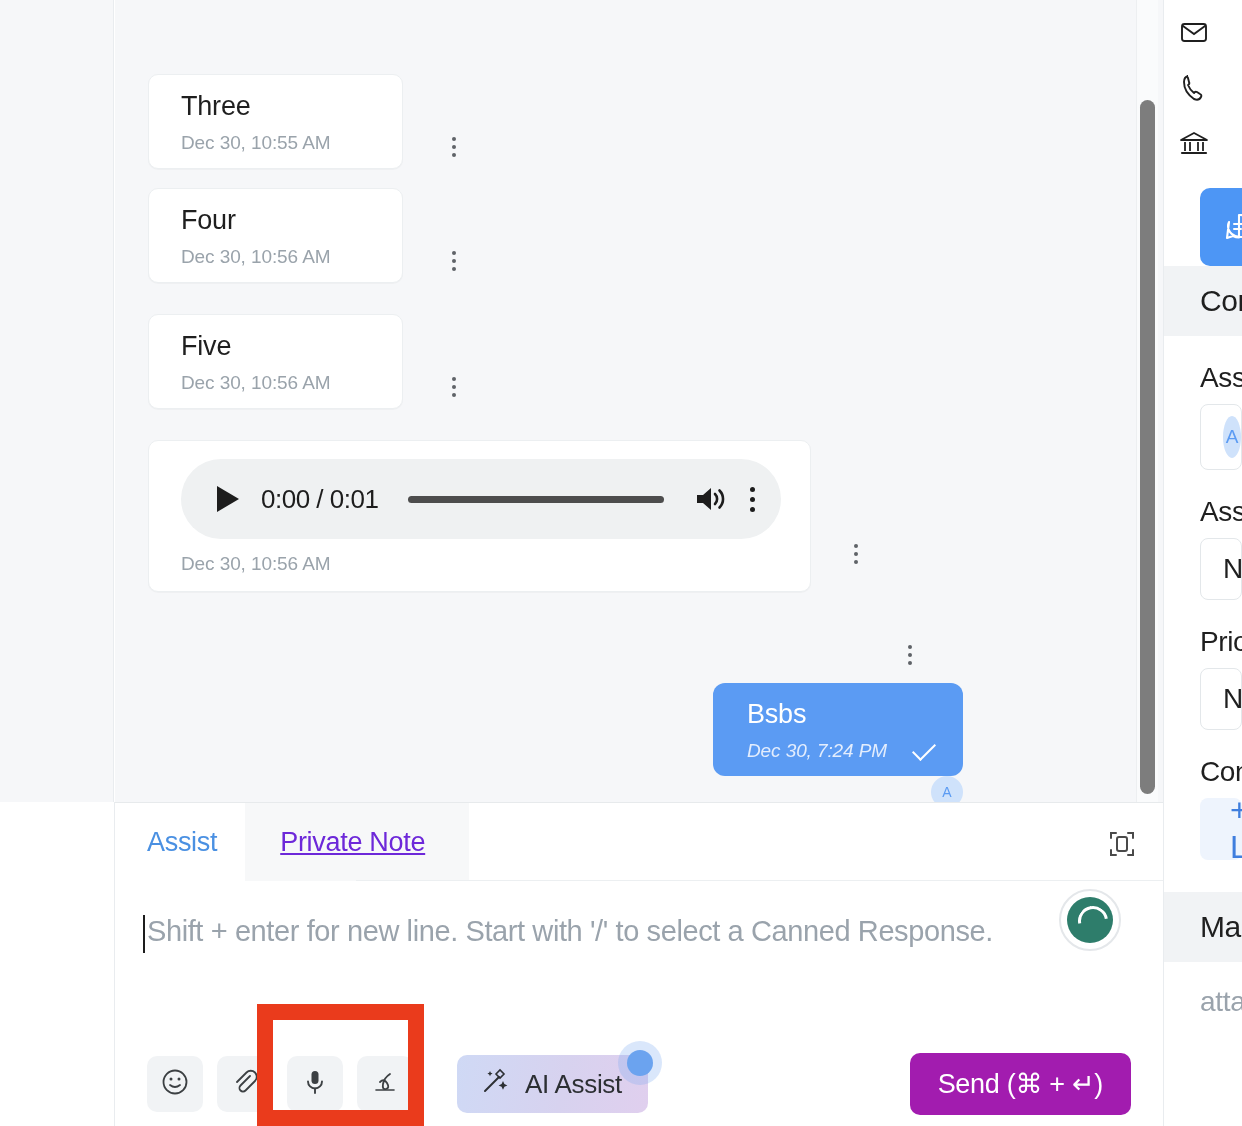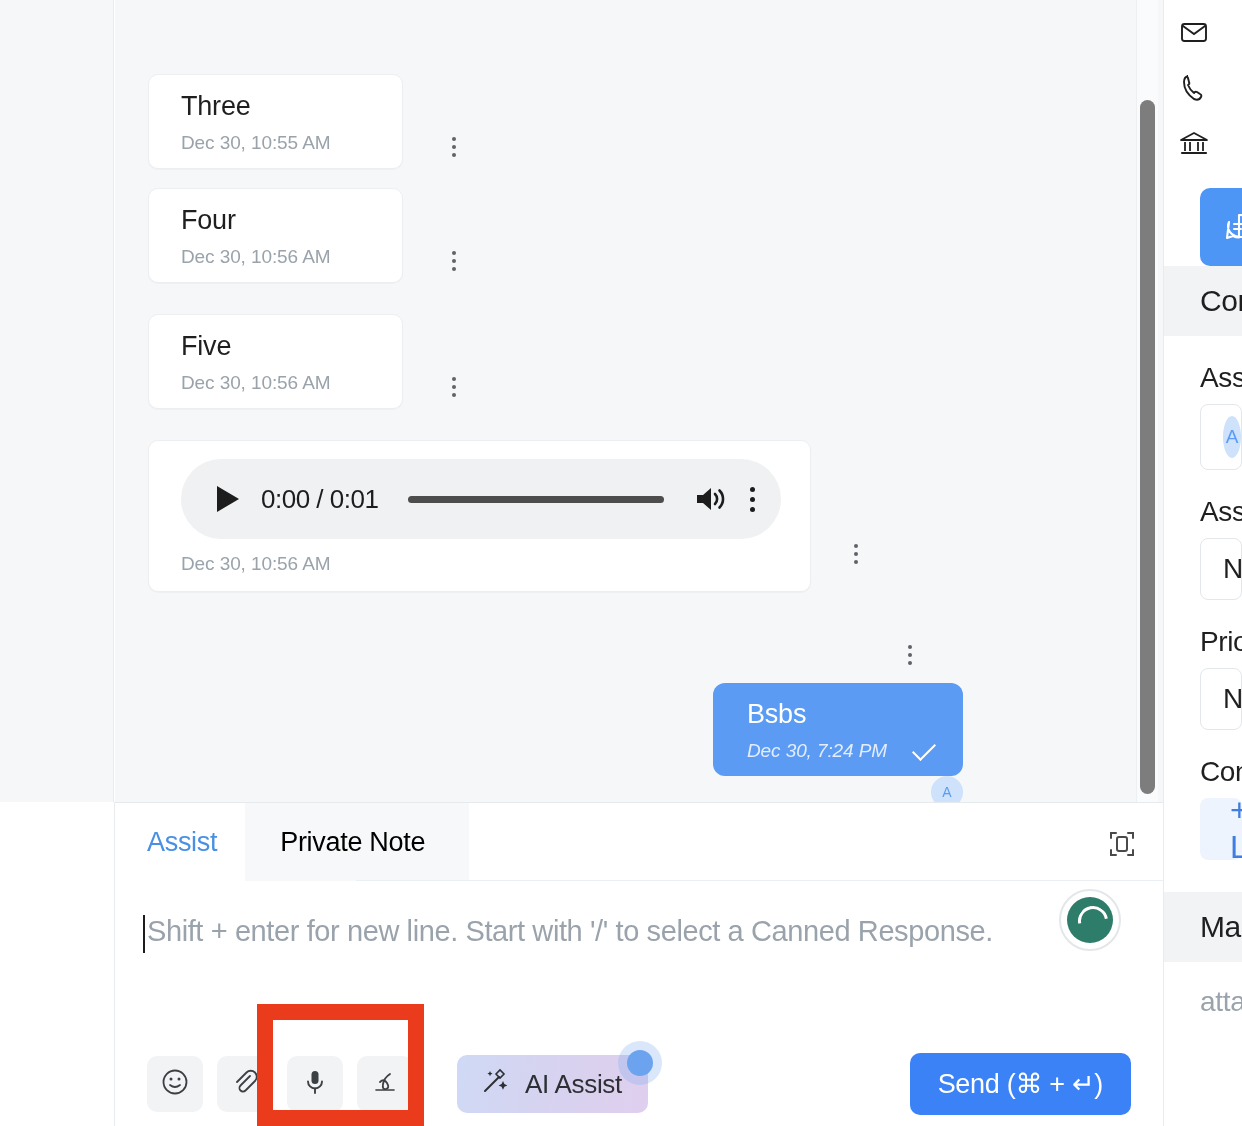--- a/index.html
+++ b/index.html
@@ -81,22 +81,23 @@
   
   .scroll-track { position:absolute; left:1136px; top:0; width:22px; height:802px; background:#fafbfc; border-left:1px solid #edeff1;}
   .scroll-thumb { position:absolute; left:1140px; top:100px; width:15px; height:694px; border-radius:8px; background:#7d7d7d;}
 
   
   .reply-wrap { position:absolute; left:115px; top:802px; width:1048px; height:324px; background:#ffffff; border-top:1px solid #e7eaec;}
   .tabs { height:78px; display:flex; align-items:center; position:relative; }
   .tab { font-size:27px; letter-spacing:-0.3px; cursor:pointer; }
   .tab-reply { color:#4a90e2; padding:0 28px 0 32px; }
   .tab-private {
-    color:#000000; background:#f7f8f9; height:78px; display:flex; align-items:center;
+    color:#6d28d9; background:#f7f8f9; height:78px; display:flex; align-items:center;
     padding:0 44px 0 35px;
+    text-decoration:underline;
   }
   .expand-icon { position:absolute; right:26px; top:26px; width:30px; height:30px; cursor:pointer;}
   .tabs-rule { position:absolute; left:241px; right:0; bottom:0; height:1px; background:#eceff1; }
 
   .editor { position:relative; padding:30px 32px 0 32px; }
   .placeholder {
     font-size:29px; color:#9aa3ac; line-height:1.42; letter-spacing:-0.4px;
     max-width:900px; position:relative;
   }
   .caret { position:absolute; left:-4px; top:2px; width:2px; height:38px; background:#1d1d1d; }
@@ -123,21 +124,21 @@
     background:linear-gradient(100deg,#cfd9f5 0%, #d7d2ef 55%, #e0cfee 100%);
   }
   .ai-label { font-size:26px; color:#2c2f33; letter-spacing:-0.3px; }
   .ai-dot {
     position:absolute; right:-14px; top:-14px; width:44px;height:44px;border-radius:50%;
     background:rgba(123,169,240,0.28); display:flex;align-items:center;justify-content:center;
   }
   .ai-dot span { width:26px;height:26px;border-radius:50%;background:#6ba3ef; display:block; }
 
   .send-btn {
-    margin-left:auto; height:62px; border-radius:10px; background:#3b82f6;
+    margin-left:auto; height:62px; border-radius:10px; background:#a21caf;
     color:#ffffff; font-size:27px; letter-spacing:-0.3px; display:flex;
     align-items:center; justify-content:center; padding:0 28px; cursor:pointer; border:none;
     font-family:"Liberation Sans", sans-serif;
   }
 
   
   .right-panel { position:absolute; left:1163px; top:0; width:79px; height:1126px; background:#ffffff; border-left:1px solid #e9ecef;}
   .rp-icons { padding-top:4px; display:flex; flex-direction:column; align-items:flex-start; }
   .rp-icon { width:60px;height:56px; display:flex; align-items:center; justify-content:center; cursor:pointer;}
   .rp-chat { width:78px;height:78px;border-radius:10px 0 0 10px; background:#4d96f5; display:flex;align-items:center;justify-content:center; margin-top:16px; margin-left:36px; cursor:pointer;}

